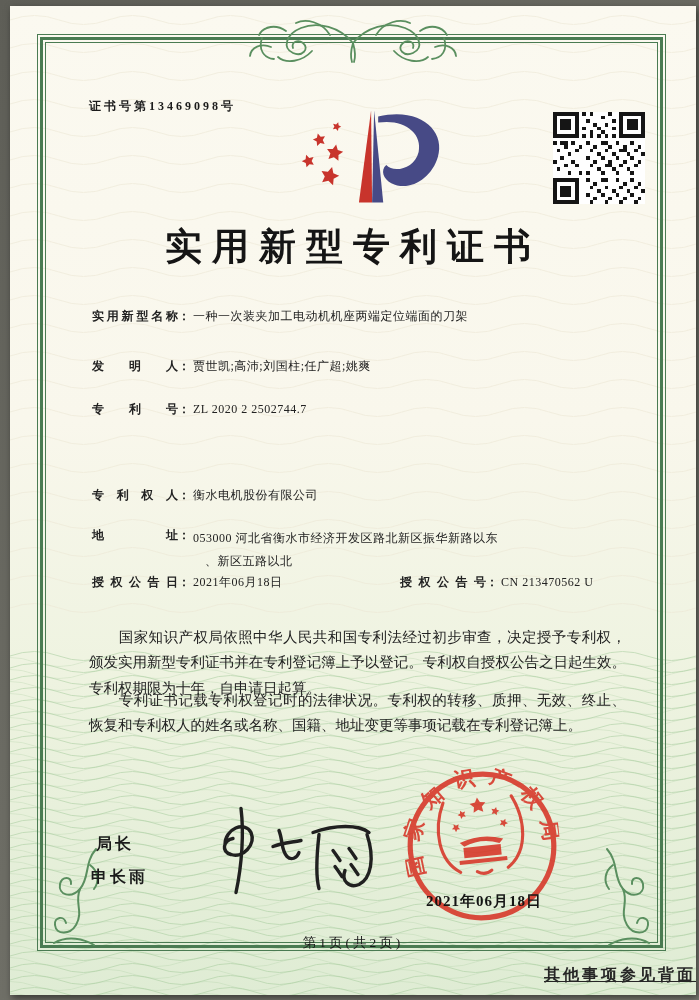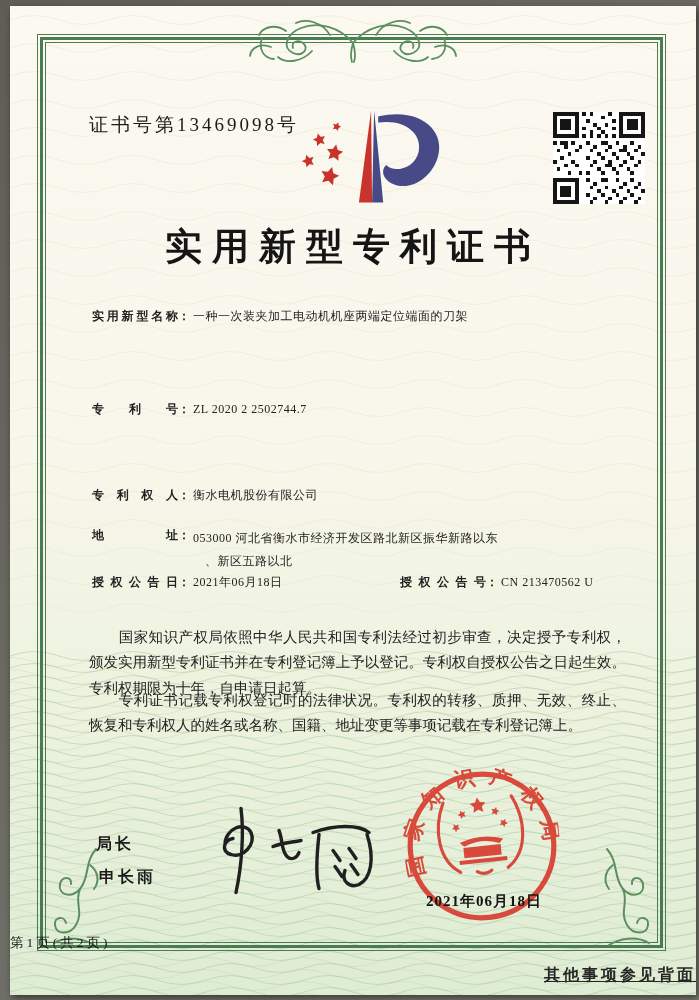--- a/index.html
+++ b/index.html
@@ -12,42 +12,42 @@
   .waves-top,.waves-bottom{position:absolute;left:0;width:100%;pointer-events:none;}
   .waves-top{top:0;height:620px;}
   .waves-bottom{bottom:0;height:345px;}
   .frame{position:absolute;left:27px;top:28px;right:30px;bottom:44px;border:1px solid #4a7b52;}
   .frame::before{content:"";position:absolute;inset:2px;border:3px solid #4a7b52;}
   .frame::after{content:"";position:absolute;inset:7px;border:1px solid #4a7b52;}
   .ornament-top{position:absolute;left:228px;top:6px;width:230px;height:58px;}
   .corner-bl{position:absolute;left:30px;bottom:46px;width:62px;height:104px;}
   .corner-br{position:absolute;right:33px;bottom:46px;width:62px;height:104px;transform:scaleX(-1);}
   .content{position:absolute;inset:0;color:#1b1b1b;}
-  .cert-no{position:absolute;left:79px;top:106px;font-size:19px;letter-spacing:3px;font-weight:400;}
+  .cert-no{position:absolute;left:79px;top:92px;font-size:12px;letter-spacing:3px;font-weight:700;}
   .logo{position:absolute;left:268px;top:100px;width:172px;height:102px;}
   .qr{position:absolute;left:543px;top:106px;width:92px;height:92px;}
   .title{position:absolute;left:0;right:0;top:216px;margin:0;text-align:center;
          font-size:37px;font-weight:700;letter-spacing:10px;color:#151515;}
   .row{position:absolute;left:82px;width:545px;font-size:12px;color:#222;}
   .lbl{display:inline-block;width:86px;text-align:justify;text-align-last:justify;font-weight:600;vertical-align:top;}
   .colon{font-weight:600;}
   .val{margin-left:3px;letter-spacing:.5px;}
   .addr-val{display:inline-block;vertical-align:top;line-height:23px;margin-left:3px;letter-spacing:.5px;}
   .addr-line2{margin-left:12px;}
   .grant2{position:absolute;left:308px;top:0;}
   .para{position:absolute;left:79px;width:537px;font-size:14.5px;line-height:25.5px;
         text-align:justify;text-indent:2.05em;color:#222;}
   .p1{top:604px;} .p2{top:667px;}
   .commissioner-title{position:absolute;left:86px;top:828px;font-size:16px;letter-spacing:3px;font-weight:700;}
-  .commissioner-name{position:absolute;left:81px;top:861px;font-size:16px;letter-spacing:3px;font-weight:600;margin-left:8px;}
+  .commissioner-name{position:absolute;left:81px;top:861px;font-size:16px;letter-spacing:3px;font-weight:600;}
   .signature{position:absolute;left:185px;top:796px;width:185px;height:96px;}
   .seal{position:absolute;left:394px;top:762px;width:156px;height:156px;transform:rotate(-6deg);}
   .seal-date{position:absolute;left:396px;top:886px;width:156px;text-align:center;
              font-size:15px;letter-spacing:1px;color:#141414;font-weight:600;}
-  .page-num{position:absolute;left:0;right:0;top:928px;font-size:13.5px;letter-spacing:3px;}
+  .page-num{position:absolute;left:0;right:0;top:928px;text-align:center;font-size:13.5px;letter-spacing:3px;}
   .back-note{position:absolute;left:0;right:0;top:959px;text-align:right;font-size:16px;
              letter-spacing:3px;font-weight:600;color:#262626;text-decoration:underline;}
 </style>
 </head>
 <body>
 
 <div class="page">
 
   <svg class="waves-top" viewBox="0 0 700 620" preserveAspectRatio="none" aria-hidden="true">
     <defs>
@@ -277,20 +277,23 @@
           <rect x="22" y="24" width="1" height="1"></rect>
       </g>
     </svg>
 
     <h1 class="title">实用新型专利证书</h1>
 
     <div class="row" style="top:302px">
       <span class="lbl">实用新型名称</span><span class="colon">：</span><span class="val">一种一次装夹加工电动机机座两端定位端面的刀架</span>
     </div>
 
+    <div class="row" style="top:352px">
+      <span class="lbl">发明人</span><span class="colon">：</span><span class="val">贾世凯;高沛;刘国柱;任广超;姚爽</span>
+    </div>
 
     <div class="row" style="top:395px">
       <span class="lbl">专利号</span><span class="colon">：</span><span class="val">ZL 2020 2 2502744.7</span>
     </div>
 
 
     <div class="row" style="top:481px">
       <span class="lbl">专利权人</span><span class="colon">：</span><span class="val">衡水电机股份有限公司</span>
     </div>
 

